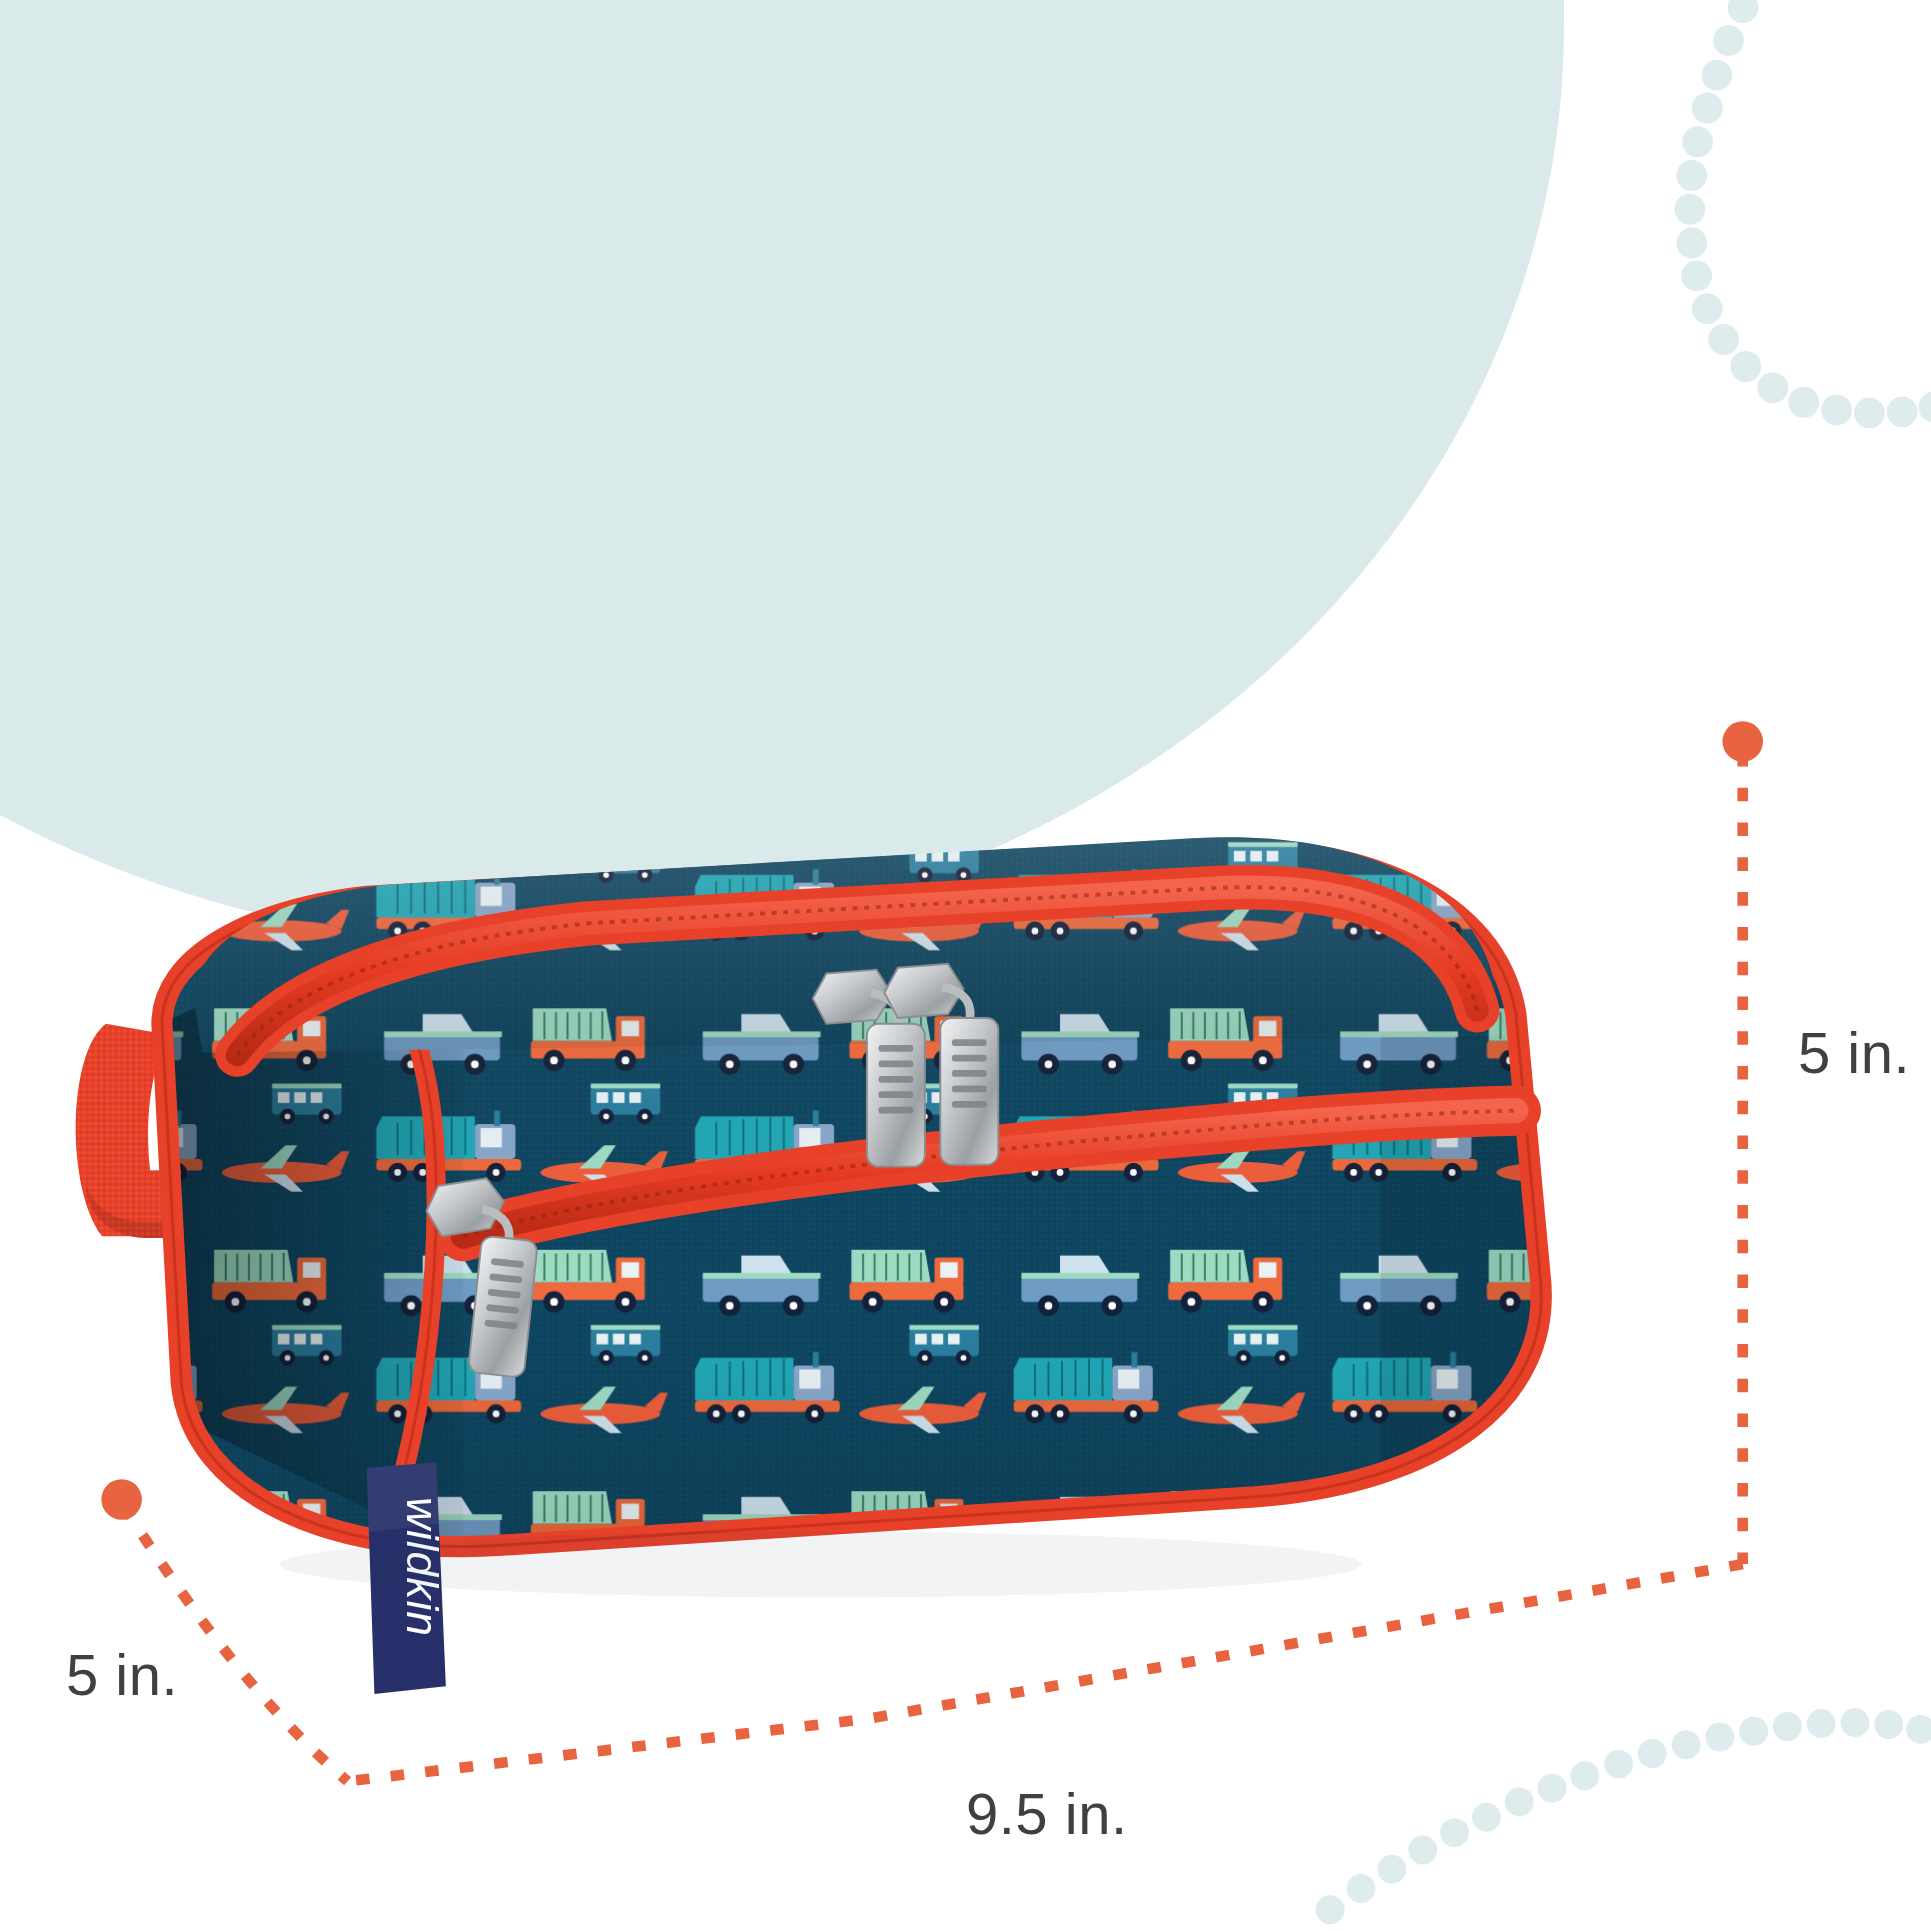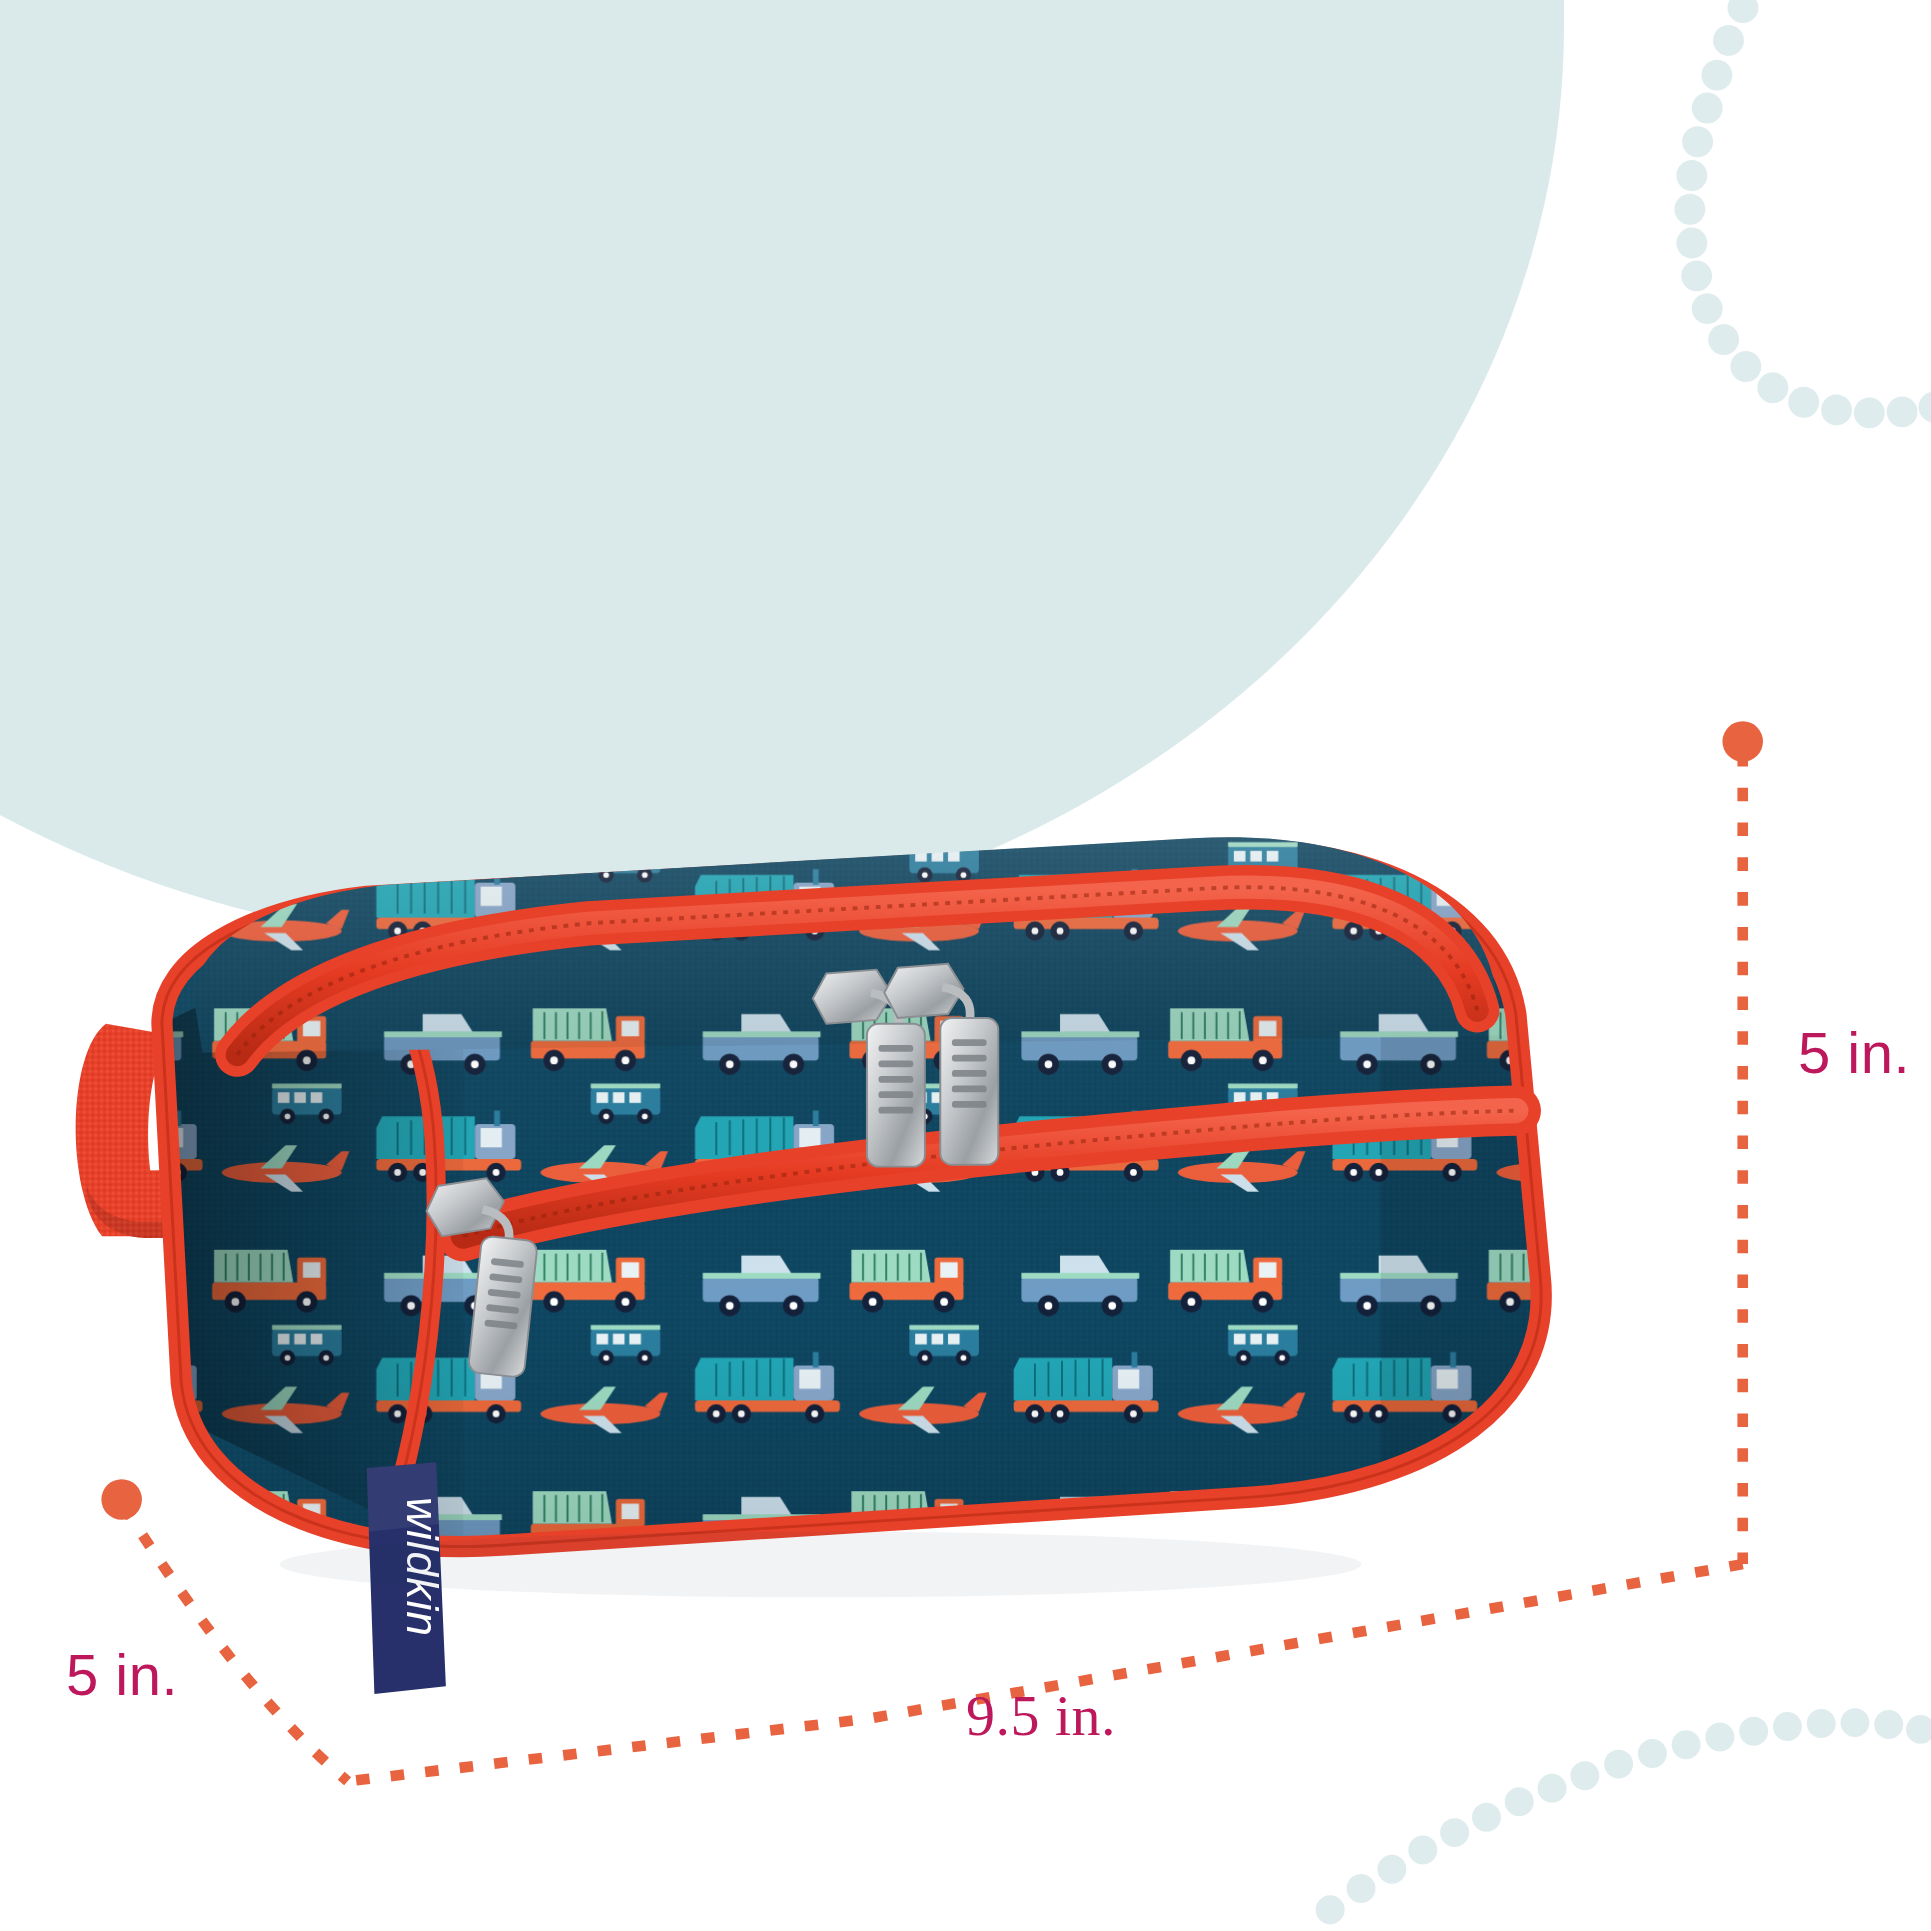--- a/index.html
+++ b/index.html
@@ -52,30 +52,30 @@
     letter-spacing:-0.2px;
     color:#1d5b85;
     transform:scaleX(0.90);
     transform-origin:left top;
     margin:75px 0 0 0;
   }
 
   
   .dim-label{
     position:absolute;
-    color:#be185d;
+    color:#404040;
     font-family:"Liberation Sans", sans-serif;
     font-weight:400;
     font-size:58px;
     letter-spacing:0.5px;
     white-space:nowrap;
   }
   #dim-right-label{left:1798px;top:1019px;}
   #dim-left-label{left:66px;top:1641px;}
-  #dim-bottom-label{left:966px;top:1682px;font-family:Liberation Serif, serif;}
+  #dim-bottom-label{left:966px;top:1780px;}
 
   .dim-lines{position:absolute;left:0;top:0;width:1931px;height:1931px;pointer-events:none;}
 
   
   .product{position:absolute;left:48px;top:734px;width:1661px;height:1043px;}
   .product svg{display:block;}
 </style>
 </head>
 <body>
 

